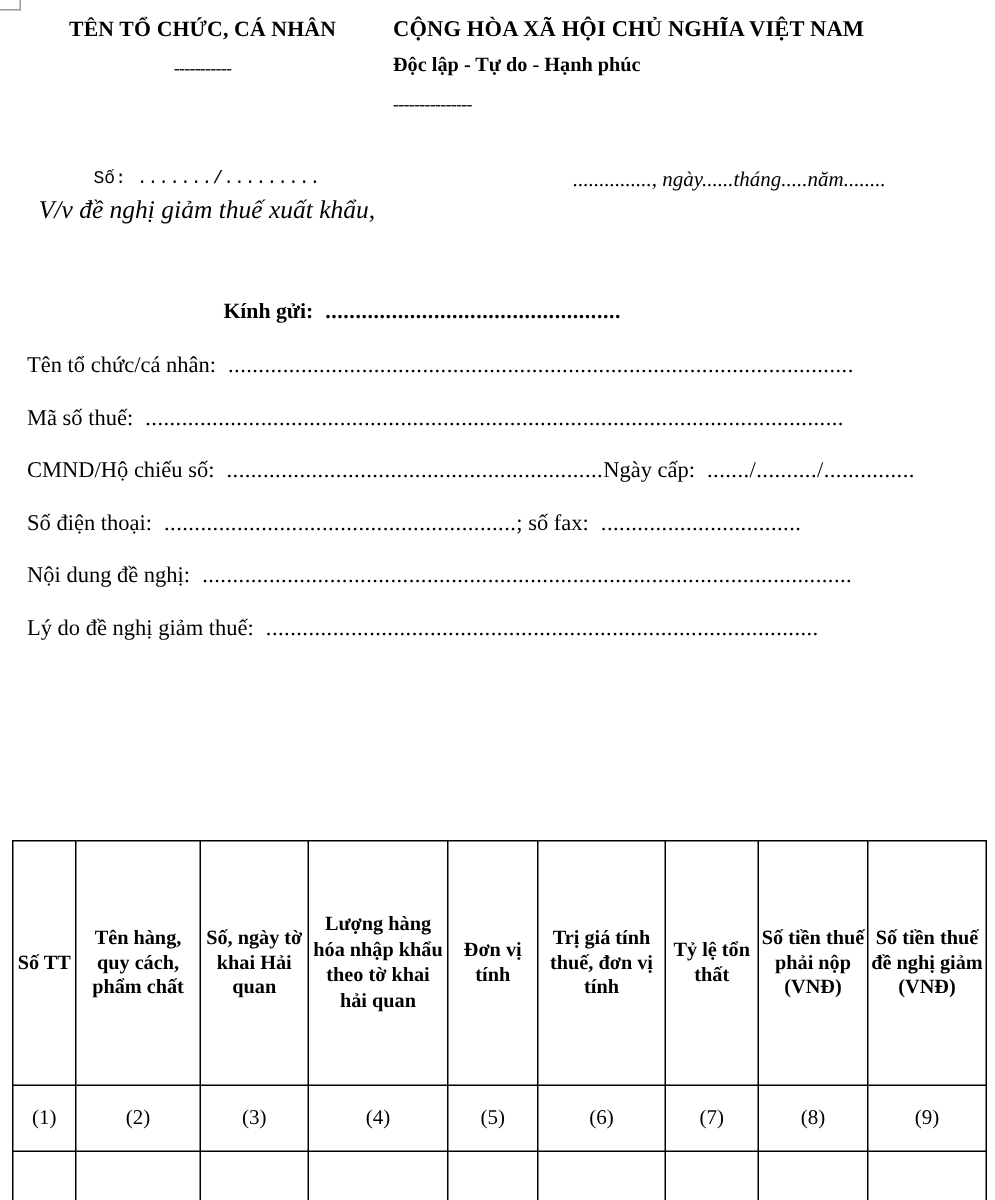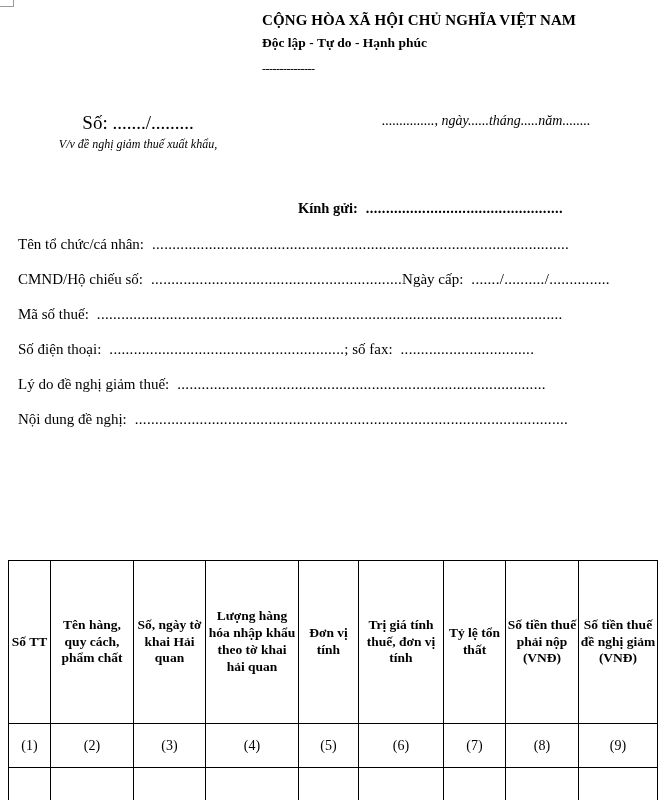--- a/index.html
+++ b/index.html
@@ -78,46 +78,47 @@
 
   
   .numblock {
     position: absolute;
     left: 18px;
     top: 112px;
     width: 240px;
     text-align: center;
   }
   .so-line {
-    font-size: 19px;
-    white-space: nowrap;
+    font-size: 12px;
+    white-space: nowrap;
+    font-family: Liberation Mono, monospace;
   }
   .vv-line {
     font-style: italic;
-    font-size: 12px;
+    font-size: 17px;
     line-height: 1.45;
     margin-top: 2px;
   }
   .dateblock {
     position: absolute;
     left: 382px;
     top: 113px;
     width: 278px;
     font-style: italic;
     font-size: 14px;
     white-space: nowrap;
   }
 
   
   .kinhgui {
     position: absolute;
     left: 0px;
     top: 200px;
     width: 563px;
-    text-align: right;
+    text-align: center;
     font-size: 14.5px;
     white-space: nowrap;
   }
   .kinhgui .kg-label { font-weight: bold; }
   .kinhgui .kg-dots { font-weight: bold; letter-spacing: 0.4px; }
 
   
   .fields {
     position: absolute;
     left: 18px;
@@ -163,20 +164,24 @@
   .tbl td.datarow {
     height: 34px;
   }
 </style>
 </head>
 <body>
 
 <div class="corner-artifact"></div>
 
 <div class="header">
+  <div class="header-left">
+    <div class="org-title">TÊN TỔ CHỨC, CÁ NHÂN</div>
+    <div class="dash-rule dash-left">-----------</div>
+  </div>
   <div class="header-right">
     <div class="nation-title">CỘNG HÒA XÃ HỘI CHỦ NGHĨA VIỆT NAM</div>
     <div class="motto">Độc lập - Tự do - Hạnh phúc</div>
     <div class="dash-rule dash-right">---------------</div>
   </div>
 </div>
 
 <div class="numblock">
   <div class="so-line">Số: ......./.........</div>
   <div class="vv-line">V/v đề nghị giảm thuế xuất khẩu,</div>
@@ -188,39 +193,39 @@
   <span class="kg-label">Kính gửi:</span><span class="fl-gap"></span><span class="kg-dots">.................................................</span>
 </div>
 
 <div class="fields">
 
   <div class="field-row">
     <span class="fl-label">Tên tổ chức/cá nhân:</span><span class="fl-gap"></span><span class="fl-dots">.......................................................................................................</span>
   </div>
 
   <div class="field-row">
+    <span class="fl-label">Mã số thuế:</span><span class="fl-gap"></span><span class="fl-dots">...................................................................................................................</span>
+  </div>
+
+  <div class="field-row">
     <span class="fl-label">CMND/Hộ chiếu số:</span><span class="fl-gap"></span><span class="fl-dots">..............................................................</span><span class="fl-label">Ngày cấp:</span><span class="fl-gap"></span><span class="fl-dots">......./........../...............</span>
   </div>
 
-  <div class="field-row">
-    <span class="fl-label">Mã số thuế:</span><span class="fl-gap"></span><span class="fl-dots">...................................................................................................................</span>
-  </div>
-
 
 
   <div class="field-row">
     <span class="fl-label">Số điện thoại:</span><span class="fl-gap"></span><span class="fl-dots">..........................................................</span><span class="fl-label">; số fax:</span><span class="fl-gap"></span><span class="fl-dots">.................................</span>
   </div>
 
   <div class="field-row">
+    <span class="fl-label">Nội dung đề nghị:</span><span class="fl-gap"></span><span class="fl-dots">...........................................................................................................</span>
+  </div>
+
+  <div class="field-row">
     <span class="fl-label">Lý do đề nghị giảm thuế:</span><span class="fl-gap"></span><span class="fl-dots">...........................................................................................</span>
-  </div>
-
-  <div class="field-row">
-    <span class="fl-label">Nội dung đề nghị:</span><span class="fl-gap"></span><span class="fl-dots">...........................................................................................................</span>
   </div>
 
 
 </div>
 
 <table class="tbl">
   <colgroup>
     <col style="width:42px">
     <col style="width:83px">
     <col style="width:72px">

